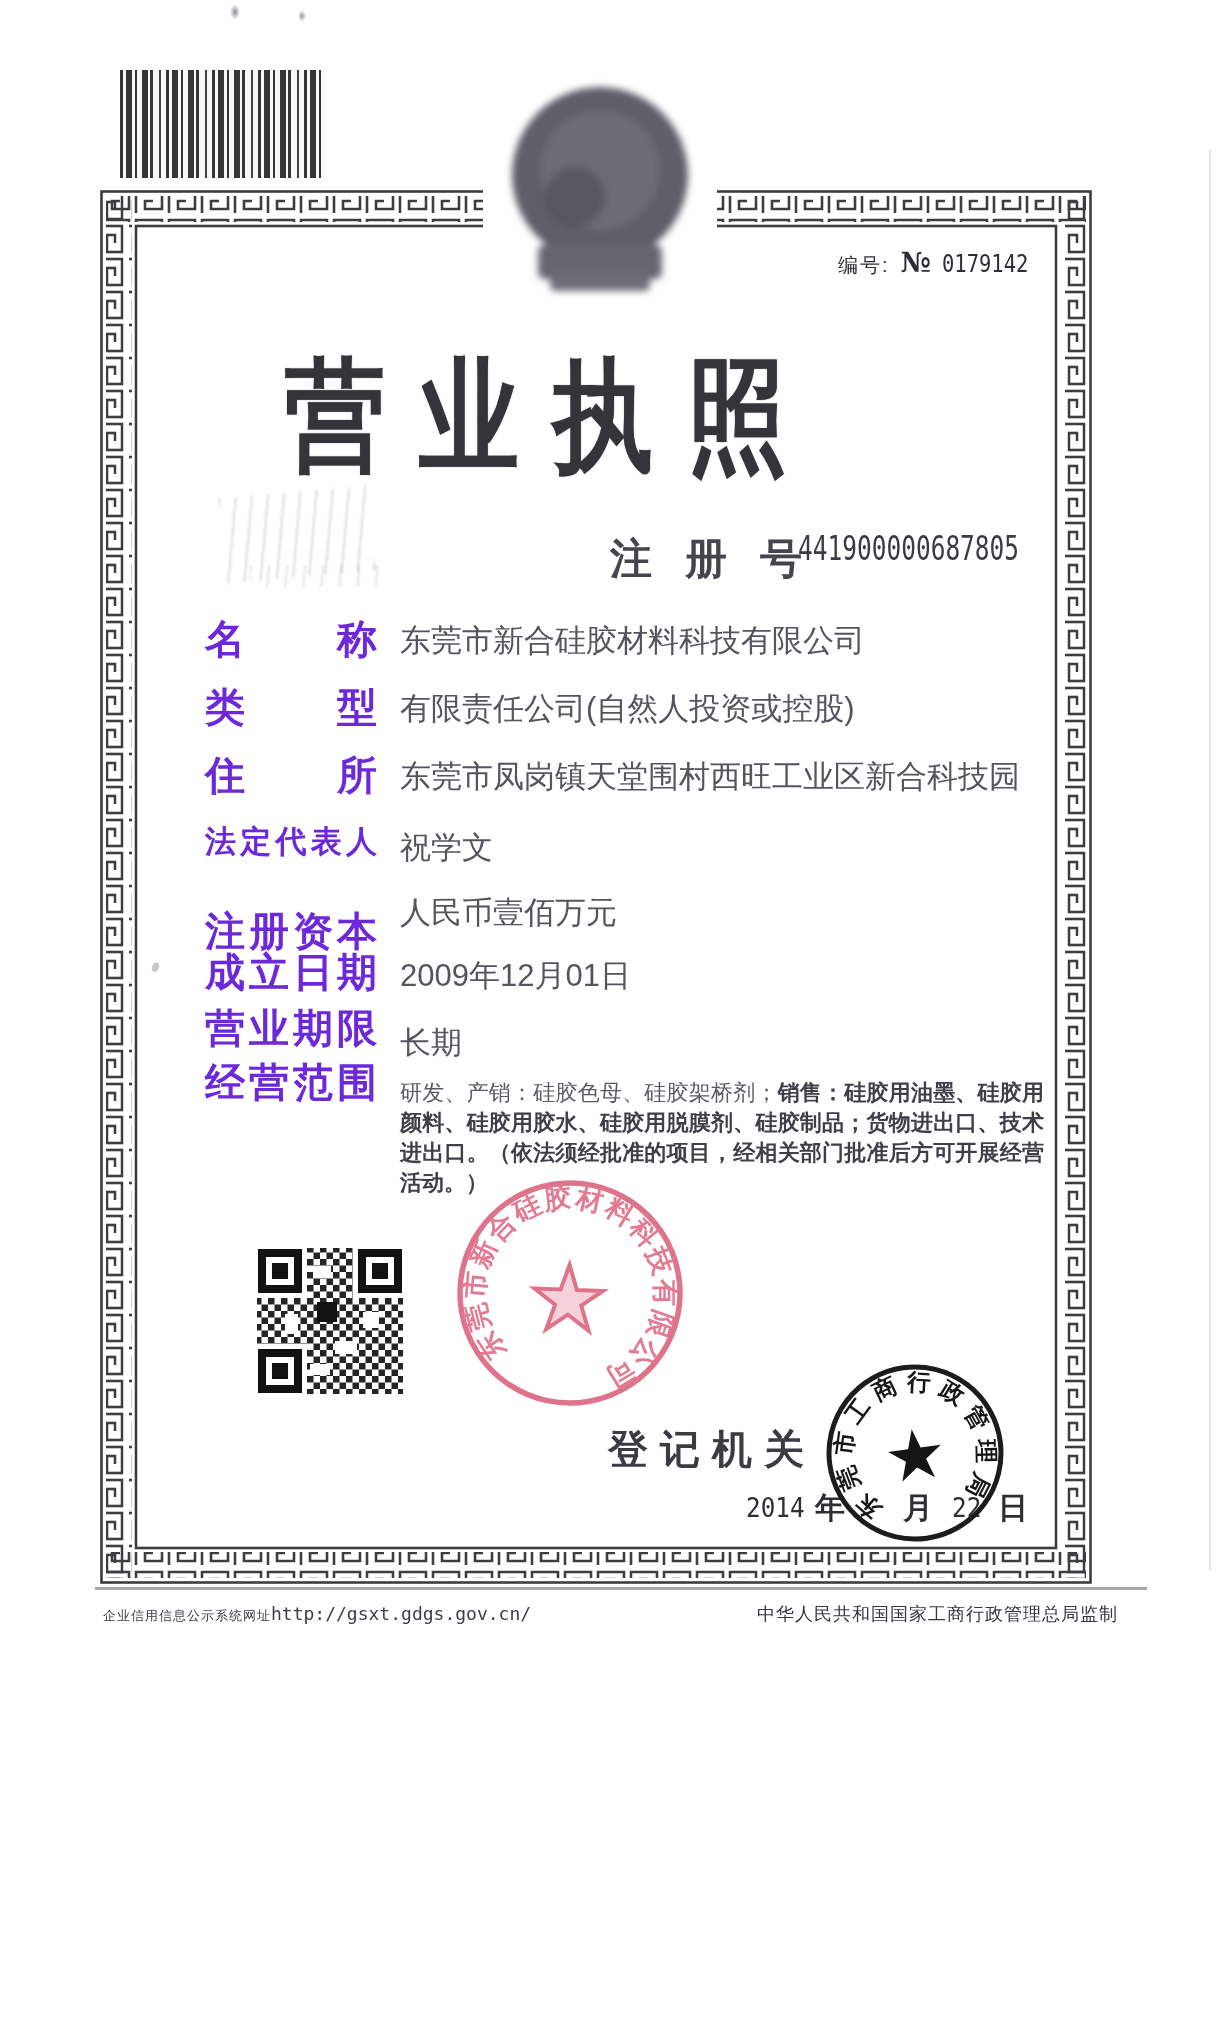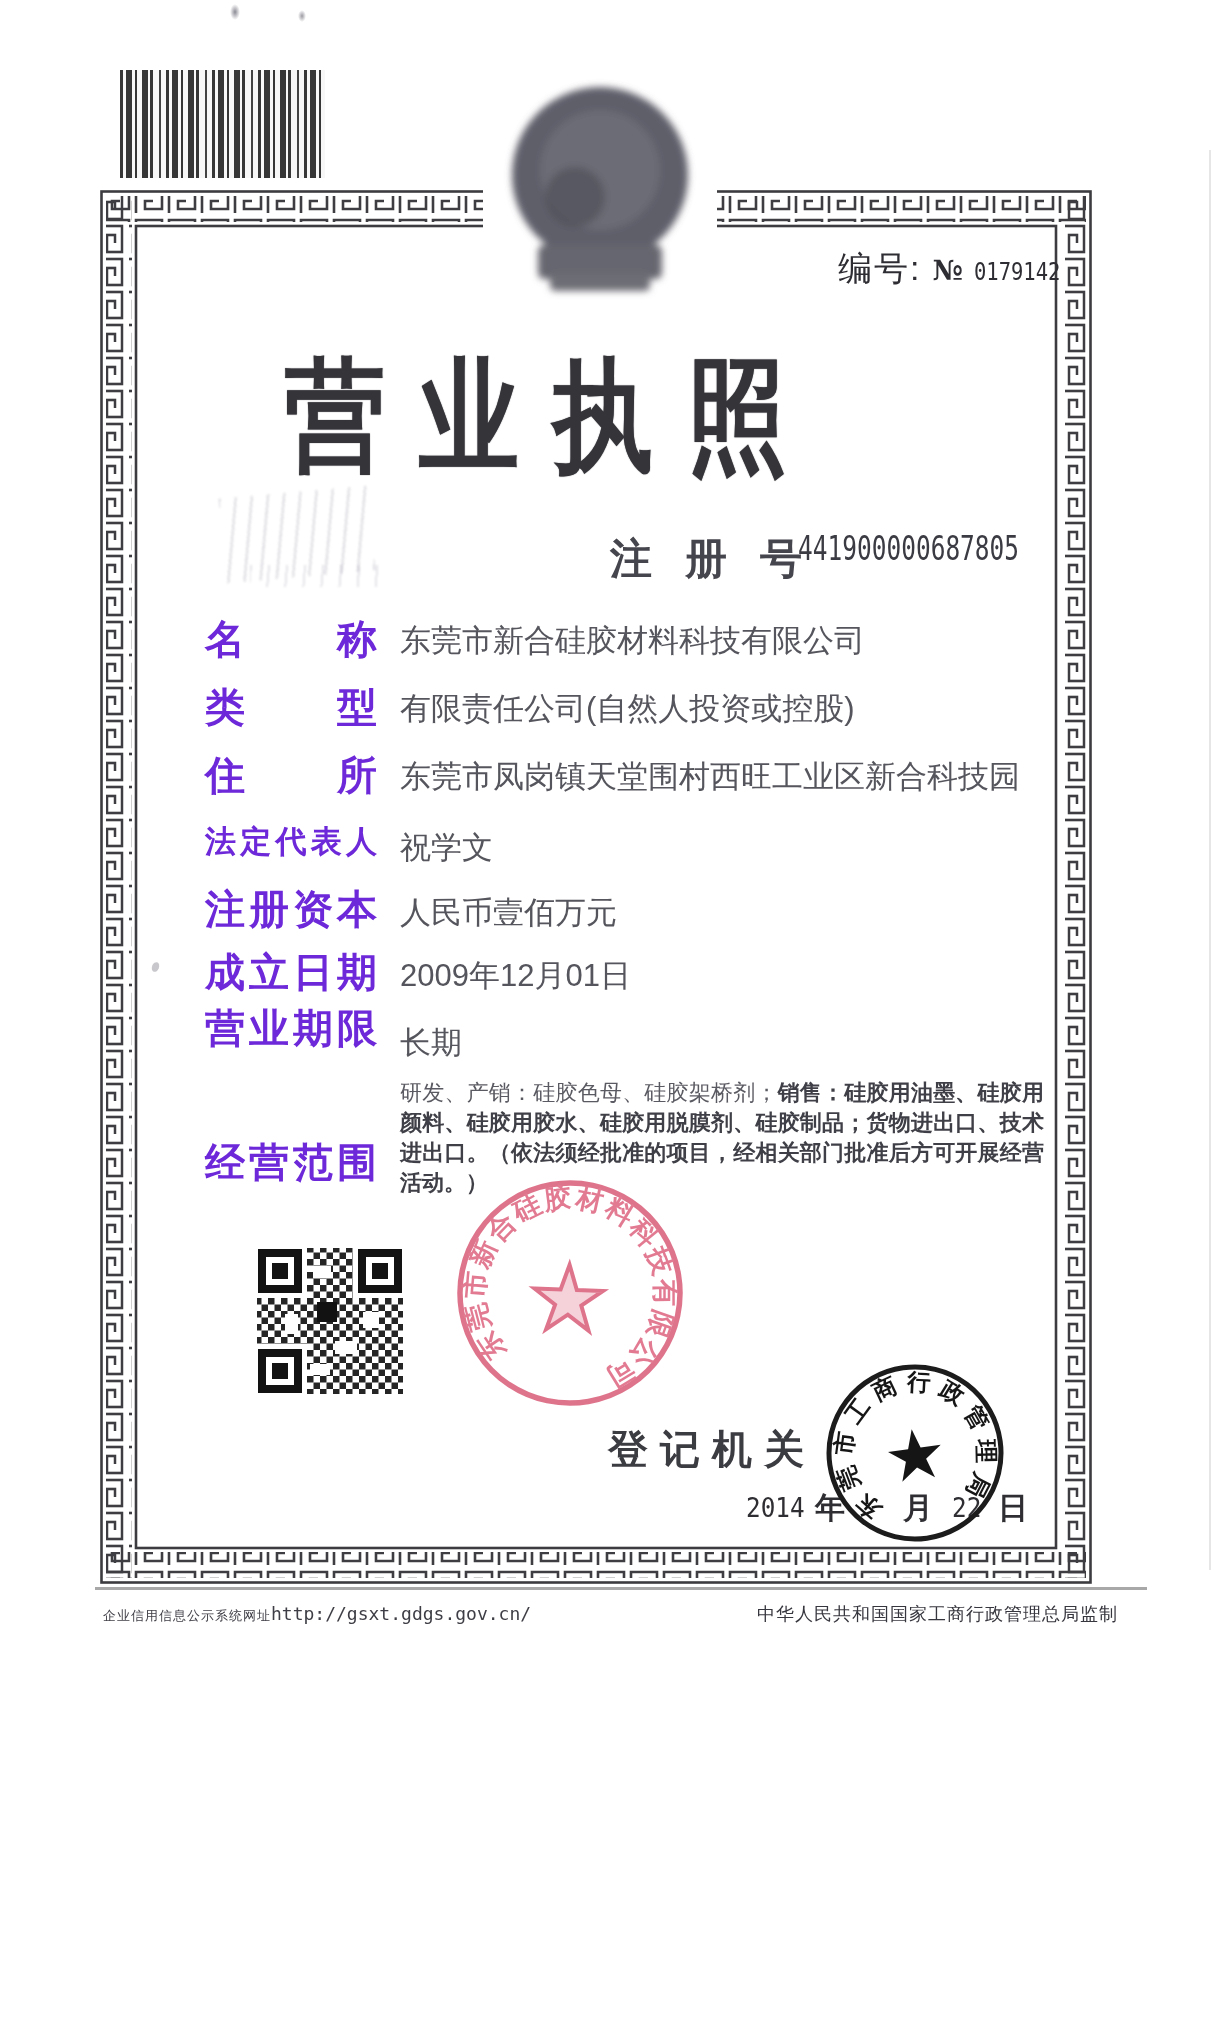--- a/index.html
+++ b/index.html
@@ -13,21 +13,21 @@
       #1b1b1b 0 3px,#f6f6f6 3px 6px,
       #1b1b1b 6px 12px,#f6f6f6 12px 15px,
       #1b1b1b 15px 17px,#f6f6f6 17px 22px,
       #1b1b1b 22px 28px,#f6f6f6 28px 30px,
       #1b1b1b 30px 33px,#f6f6f6 33px 39px,
       #2a2a2a 39px 41px,#f6f6f6 41px 46px);
     filter:blur(.4px) ;opacity:.88;}
 
   
   .serial{left:838px;top:246px;display:flex;align-items:baseline;gap:11px;color:#2d2d33;}
-  .serial .lab{font-size:34px;letter-spacing:2px;}
+  .serial .lab{font-size:20px;letter-spacing:2px;}
   .serial .sym{font-family:"DejaVu Serif",serif;font-weight:700;font-size:28px;}
   .serial .num{font-family:"DejaVu Sans Mono",monospace;font-size:25px;transform:scaleX(.82);transform-origin:left;}
 
   .title{left:285px;top:336px;font-size:100px;font-weight:700;letter-spacing:34px;color:#343439;
     transform:scaleY(1.22);transform-origin:top left;white-space:nowrap;text-shadow:0 0 1px #55555a;}
 
   .regno-label{left:610px;top:531px;font-size:42px;letter-spacing:33px;font-weight:600;color:#45454d;white-space:nowrap;}
   .regno-value{left:798px;top:528px;font-family:"DejaVu Sans Mono",monospace;font-size:34px;color:#3b3b43;
     transform:scaleX(.72);transform-origin:left;white-space:nowrap;}
 
@@ -127,31 +127,31 @@
 
   <div class="abs flabel" style="top:680px">类型</div>
   <div class="abs fvalue" style="top:688px">有限责任公司(自然人投资或控股)</div>
 
   <div class="abs flabel" style="top:748px">住所</div>
   <div class="abs fvalue" style="top:756px">东莞市凤岗镇天堂围村西旺工业区新合科技园</div>
 
   <div class="abs flabel small" style="top:815px">法定代表人</div>
   <div class="abs fvalue" style="top:827px">祝学文</div>
 
-  <div class="abs flabel" style="top:882px">注册资本</div>
+  <div class="abs flabel" style="top:904px">注册资本</div>
   <div class="abs fvalue" style="top:892px">人民币壹佰万元</div>
 
   <div class="abs mark-c"></div>
   <div class="abs flabel" style="top:945px">成立日期</div>
   <div class="abs fvalue" style="top:955px">2009年12月01日</div>
 
   <div class="abs flabel" style="top:1001px">营业期限</div>
   <div class="abs fvalue" style="top:1022px">长期</div>
 
-  <div class="abs flabel" style="top:1135px">经营范围</div>
+  <div class="abs flabel" style="top:1055px">经营范围</div>
   <div class="abs scope"><span>研发、产销：硅胶色母、硅胶架桥剂；</span><b>销售：硅胶用油墨、硅胶用颜料、硅胶用胶水、硅胶用脱膜剂、硅胶制品；货物进出口、技术进出口。（依法须经批准的项目，经相关部门批准后方可开展经营活动。）</b></div>
 
   <svg class="abs" style="left:255px;top:1246px;" width="150" height="150" viewBox="0 0 150 150">
     <defs>
       <pattern id="qrpat" width="13" height="13" patternUnits="userSpaceOnUse">
         <rect width="6.5" height="6.5" fill="#121212"></rect>
         <rect x="6.5" y="6.5" width="6.5" height="6.5" fill="#121212"></rect>
       </pattern>
     </defs>
     <rect width="150" height="150" fill="#ffffff"></rect>

